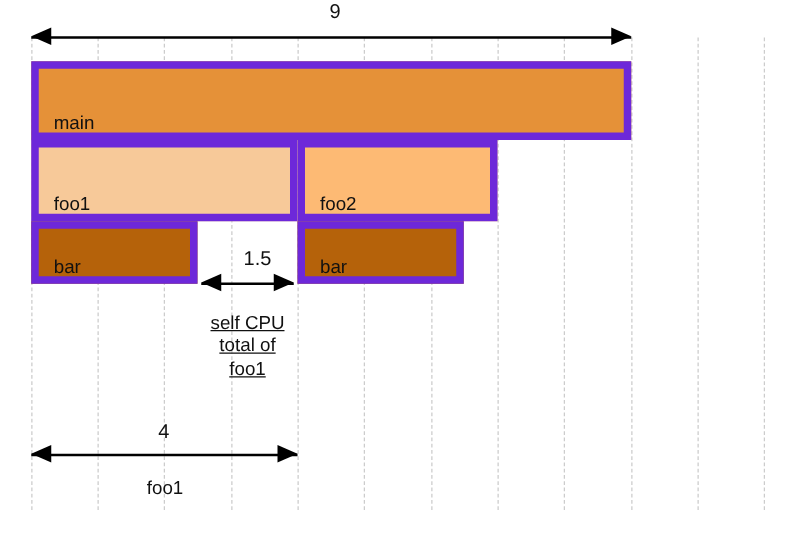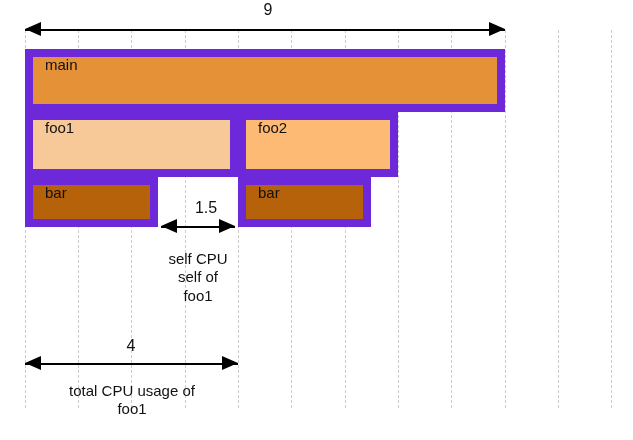--- a/index.html
+++ b/index.html
@@ -29,23 +29,23 @@
     position: absolute;
     top: 30px;
     width: 0;
     border-left: 1px dashed #cccccc;
   }
 
   
   .block {
     position: absolute;
     box-sizing: border-box;
-    border: 8px solid #6d28d9;
+    border: 6px solid #6d28d9;
     display: flex;
-    align-items: flex-start;
+    align-items: flex-end;
   }
   .block-label {
     font-size: 15px;
     color: #111111;
     padding-left: 12px;
     line-height: 1;
     white-space: nowrap;
   }
 
   
@@ -137,30 +137,29 @@
   <div class="block" style="left:238px; top:177px; width:133px; height:50px; background:#b5620a;">
     <span class="block-label">bar</span>
   </div>
 
   <div class="measure-value" style="left:158px; top:200px; width:96px;">1.5</div>
   <div class="measure" style="left:161px; top:226px; width:74px;">
     <div class="shaft"></div>
     <div class="head left"></div>
     <div class="head right"></div>
   </div>
-  <div class="caption" style="left:128px; top:250px; width:140px;">
+  <div class="caption" style="left:128px; top:250px; width:140px;text-decoration:underline;">
     <div>self CPU</div>
-    <div>self of</div>
+    <div>total of</div>
     <div>foo1</div>
   </div>
 
   <div class="measure-value" style="left:91px; top:338px; width:80px;">4</div>
   <div class="measure" style="left:25px; top:363px; width:213px;">
     <div class="shaft"></div>
     <div class="head left"></div>
     <div class="head right"></div>
   </div>
   <div class="caption" style="left:46px; top:382px; width:172px;">
-    <div>total CPU usage of</div>
     <div>foo1</div>
   </div>
 
 </div>
 
 </body></html>

